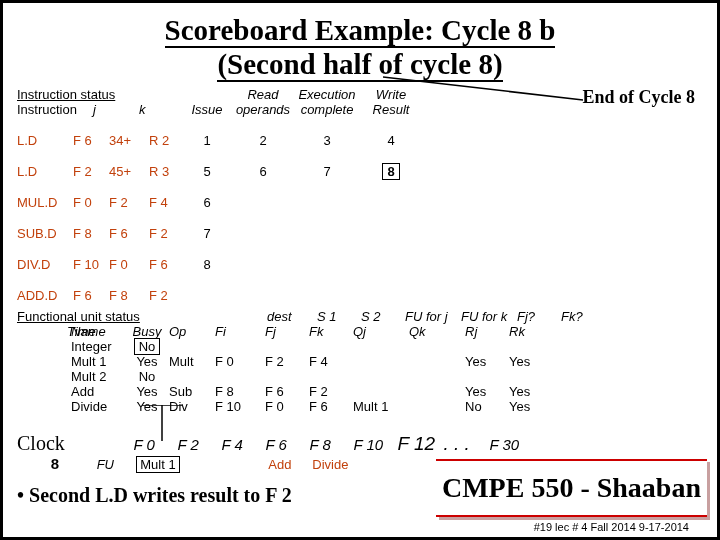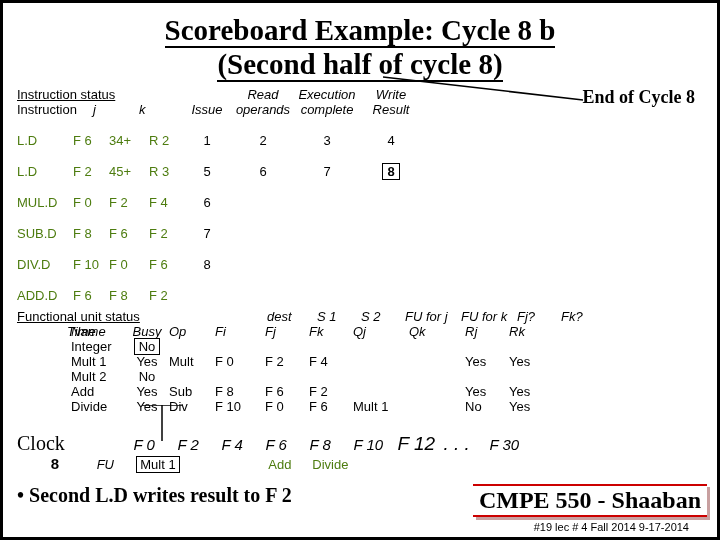--- a/index.html
+++ b/index.html
@@ -25,21 +25,21 @@
   .title-line { border-bottom: 2px solid #000; display:inline; }
   .content {
     font-family: Arial, Helvetica, sans-serif;
     font-size: 13px;
     position: relative;
   }
   .row { display: flex; align-items: baseline; }
   .u { text-decoration: underline; }
   .i { font-style: italic; }
   .b { font-weight: bold; }
-  .red { color: #4d7c0f; }
+  .red { color: #c2410c; }
   .box { border: 1px solid #000; padding: 0 4px; }
   .annot {
     position: absolute;
     right: 8px; top: 0;
     font-family: "Times New Roman", serif;
     font-size: 18px; font-weight: bold;
   }
   .col-inst { width: 56px; display:inline-block; }
   .col-r  { width: 36px; display:inline-block; }
   .col-j  { width: 40px; display:inline-block;margin-top:16px; }
@@ -70,25 +70,25 @@
   .fu-cell-w{display:inline-block; width:46px; font-size:13px;}
   .bullet {
     font-family: "Times New Roman", serif;
     font-size: 20px; font-weight: bold;
     margin-top: 12px;
   }
   .footer {
     position: absolute;
     right: 10px; bottom: 20px;
     font-family: "Times New Roman", serif;
-    font-size: 24px; font-weight: bold;
+    font-size: 28px; font-weight: bold;
     background: #fff;
     border-top: 2px solid #c00;
     border-bottom: 2px solid #c00;
-    padding: 1px 6px;
+    padding: 11px 6px;
     box-shadow: 3px 3px 0 #c8a0a0;
   }
   .subfoot {
     position:absolute; right: 28px; bottom: 4px;
     font-family: Arial, sans-serif;
     font-size: 11px; color:#000;
   }
   .mult1box {
     border:1px solid #000; padding:0 3px;
   }

